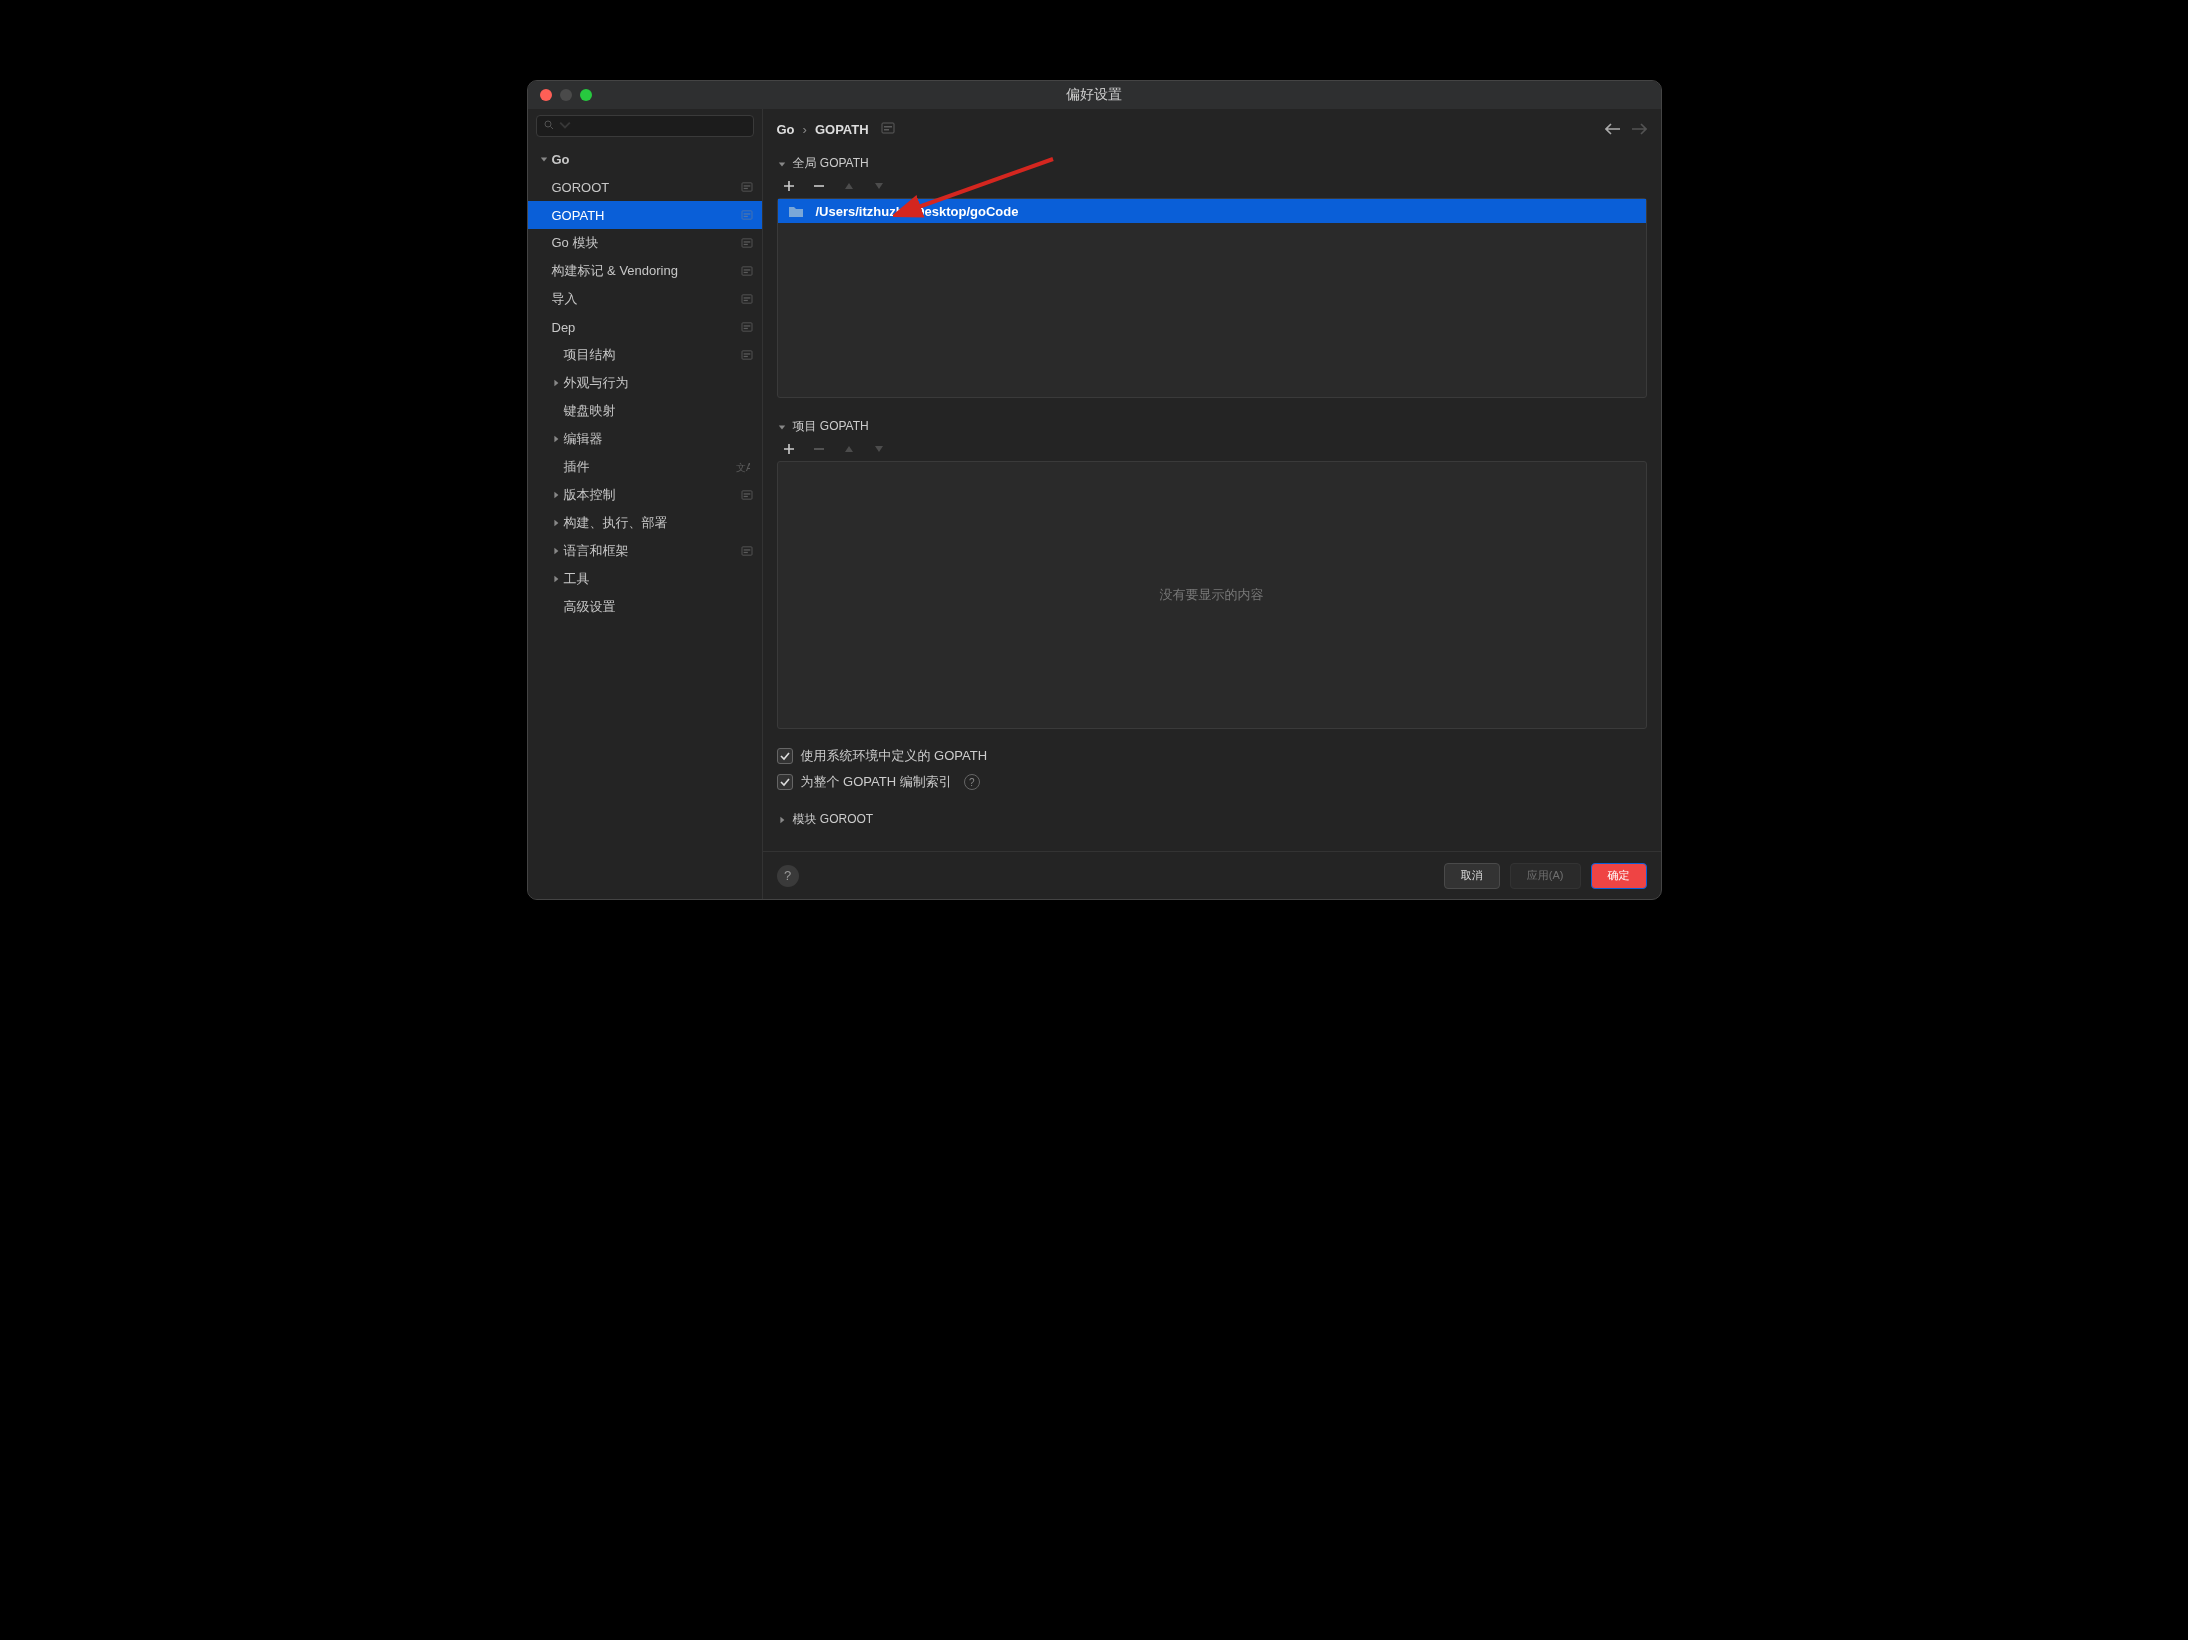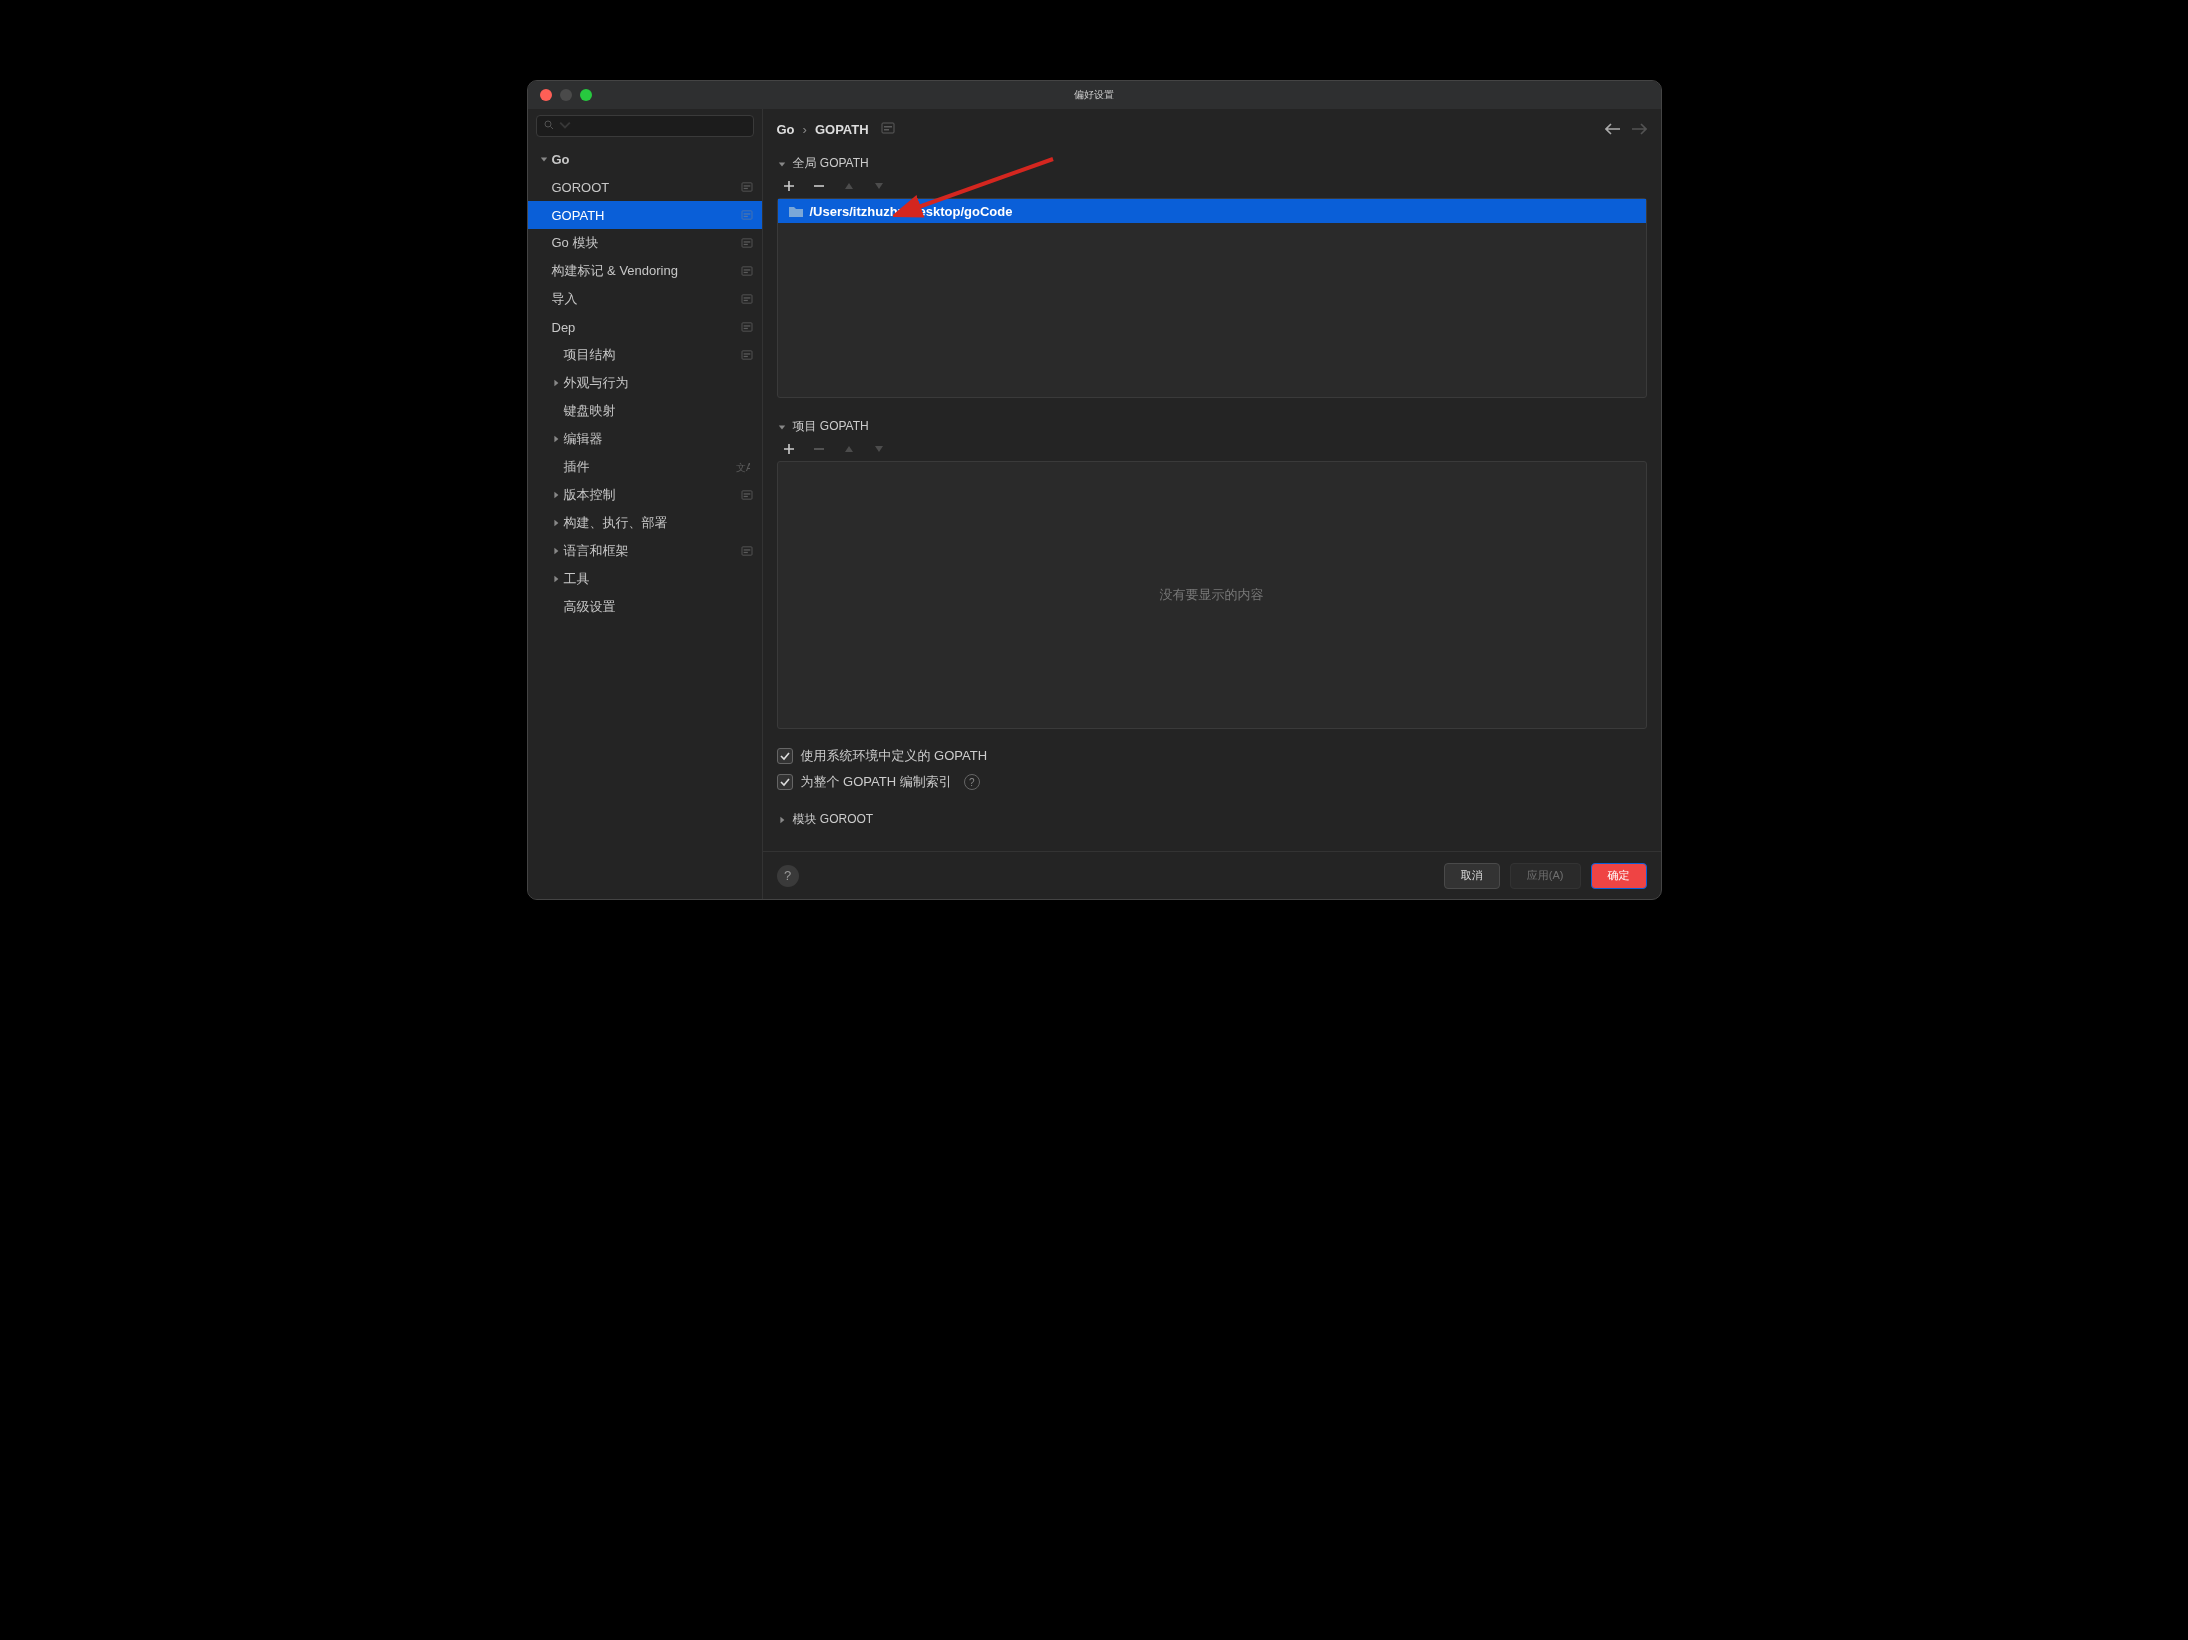--- a/index.html
+++ b/index.html
@@ -33,21 +33,21 @@
   position: relative;
   background: #2e2f30;
 }
 .traffic { display: flex; gap: 8px; padding-left: 12px; }
 .tl { width: 12px; height: 12px; border-radius: 50%; }
 .tl.red { background: #ff5f56; }
 .tl.yellow { background: #4a4a4a; }
 .tl.green { background: #27c93f; }
 .title-text {
   position: absolute; left: 0; right: 0; text-align: center;
-  color: #ccc; font-size: 10px; pointer-events: none;
+  color: #ccc; font-size: 14px; pointer-events: none;
 }
 .body {
   flex: 1; display: flex; min-height: 0;
 }
 .sidebar {
   width: 235px; background: #242424; border-right: 1px solid #333;
   display: flex; flex-direction: column;
 }
 .searchwrap { padding: 6px 8px; }
 .search {
@@ -103,21 +103,21 @@
 .toolbar {
   display: flex; align-items: center; gap: 14px; padding: 4px 4px;
 }
 .tbtn { color: #aaa; display:flex; align-items:center; justify-content:center; width:16px; height:16px; }
 .tbtn.dim { opacity: .35; }
 .listbox {
   border: 1px solid #3a3a3a; border-radius: 3px; background: #2a2a2a;
   min-height: 200px;
 }
 .listrow {
-  height: 24px; display:flex; align-items:center; gap:6px; padding:0 10px;
+  height: 24px; display:flex; align-items:center; gap:12px; padding:0 10px;
 }
 .listrow.sel { background:#0a5fd8; color:#fff; }
 .listrow .fico { width:16px; height:14px; display:flex; }
 .emptybox {
   border: 1px solid #3a3a3a; border-radius: 3px; background: #2a2a2a;
   height: 268px; display:flex; align-items:center; justify-content:center;
   color: #777;
 }
 .chk { display:flex; align-items:center; gap:8px; padding:4px 0; color:#ccc; }
 .chk .box {

